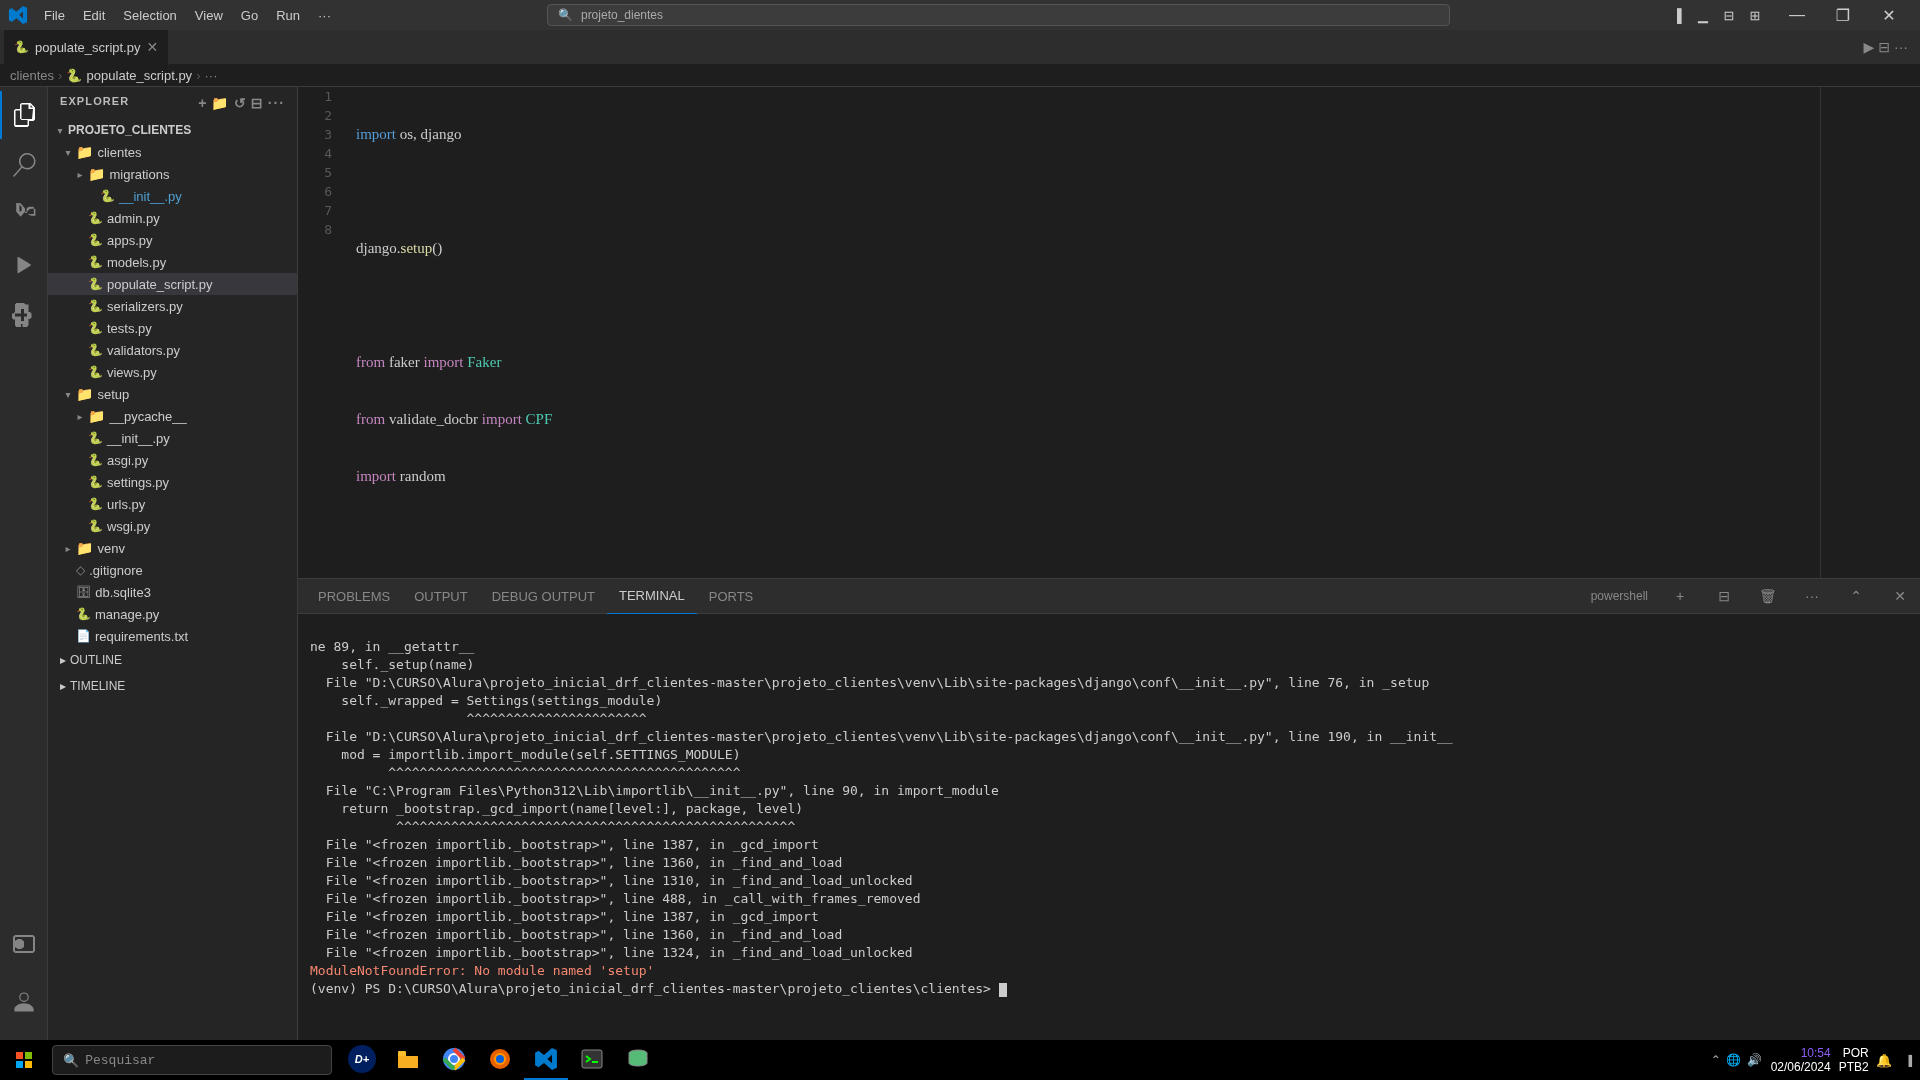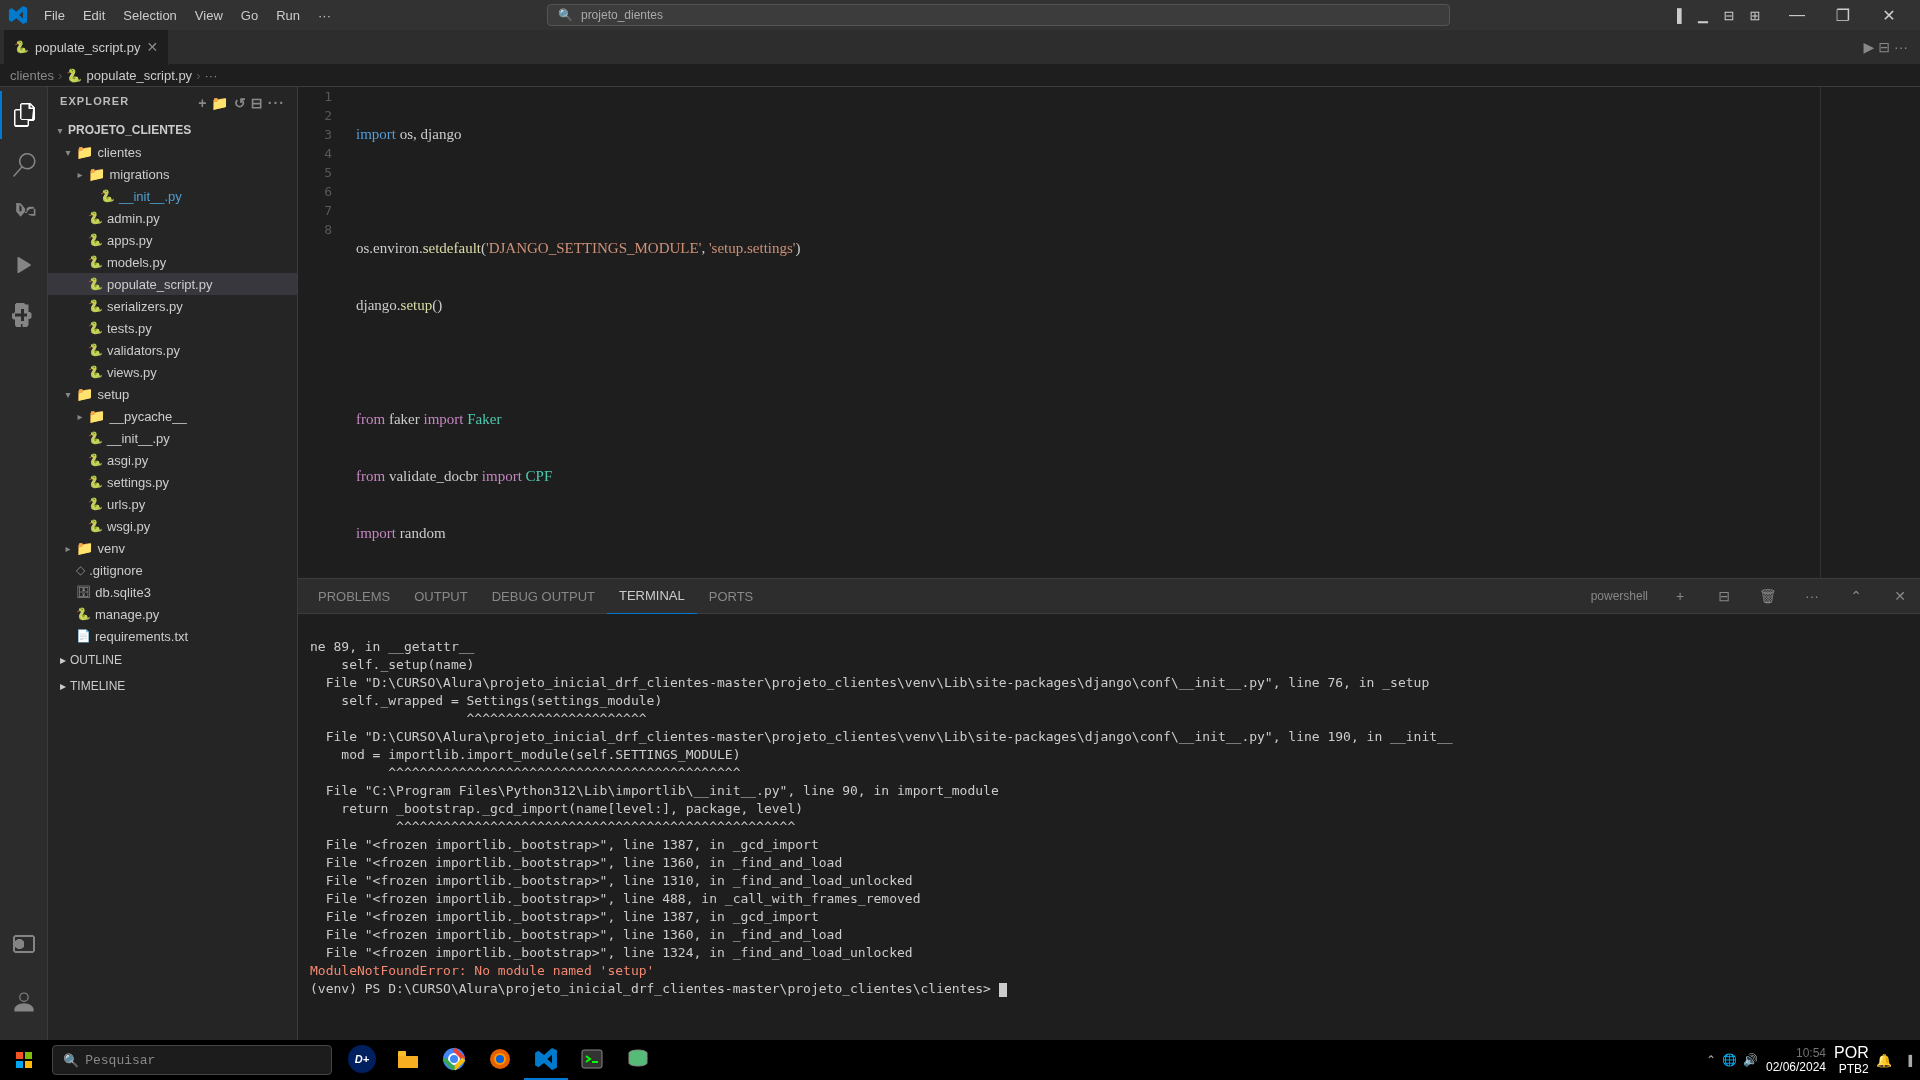--- a/index.html
+++ b/index.html
@@ -389,21 +389,20 @@
           <div>3</div>
           <div>4</div>
           <div>5</div>
           <div>6</div>
           <div>7</div>
           <div>8</div>
         </div>
         <div class="code-content">
           <div class="code-line"><span class="kw">import</span><span style="color:#cccccc;"> os, django</span></div>
           <div class="code-line">&nbsp;</div>
-          <div class="code-line"><span style="color:#cccccc;">os.environ.</span><span class="fn">setdefault</span><span style="color:#cccccc;">(</span><span class="str">'DJANGO_SETTINGS_MODULE'</span><span style="color:#cccccc;">, </span><span class="str">'setup.settings'</span><span style="color:#cccccc;">)</span></div>
           <div class="code-line"><span style="color:#cccccc;">django.</span><span class="fn">setup</span><span style="color:#cccccc;">()</span></div>
           <div class="code-line">&nbsp;</div>
           <div class="code-line"><span class="imp">from</span><span style="color:#cccccc;"> faker </span><span class="imp">import</span><span style="color:#cccccc;"> </span><span class="cls">Faker</span></div>
           <div class="code-line"><span class="imp">from</span><span style="color:#cccccc;"> validate_docbr </span><span class="imp">import</span><span style="color:#cccccc;"> </span><span class="cls">CPF</span></div>
           <div class="code-line"><span class="imp">import</span><span style="color:#cccccc;"> random</span></div>
         </div>
         <div id="minimap" style="width:100px;background:#1e1e1e;border-left:1px solid #333;overflow:hidden;"></div>
       </div>
 
       <div id="panel">
@@ -544,23 +543,23 @@
       </svg>
     </div>
   </div>
   <div class="taskbar-right">
     <div class="taskbar-tray">
       <span style="cursor:pointer;color:#aaa;">⌃</span>
       <span style="cursor:pointer;">🌐</span>
       <span style="cursor:pointer;">🔊</span>
     </div>
     <div style="display:flex;flex-direction:column;align-items:flex-end;">
-      <span style="font-size:12px;color:#737373;">10:54</span>
+      <span style="font-size:12px;color:#8b5cf6;">10:54</span>
       <span style="font-size:12px;color:#fff;">02/06/2024</span>
     </div>
     <div style="display:flex;flex-direction:column;align-items:flex-end;">
-      <span style="font-size:16px;color:#fff;">POR</span>
+      <span style="font-size:12px;color:#fff;">POR</span>
       <span style="font-size:12px;color:#fff;">PTB2</span>
     </div>
     <span style="color:#aaa;cursor:pointer;">🔔</span>
     <span style="color:#aaa;cursor:pointer;margin-left:4px;font-size:10px;">▐</span>
   </div>
 </div>
 
 </body></html>

